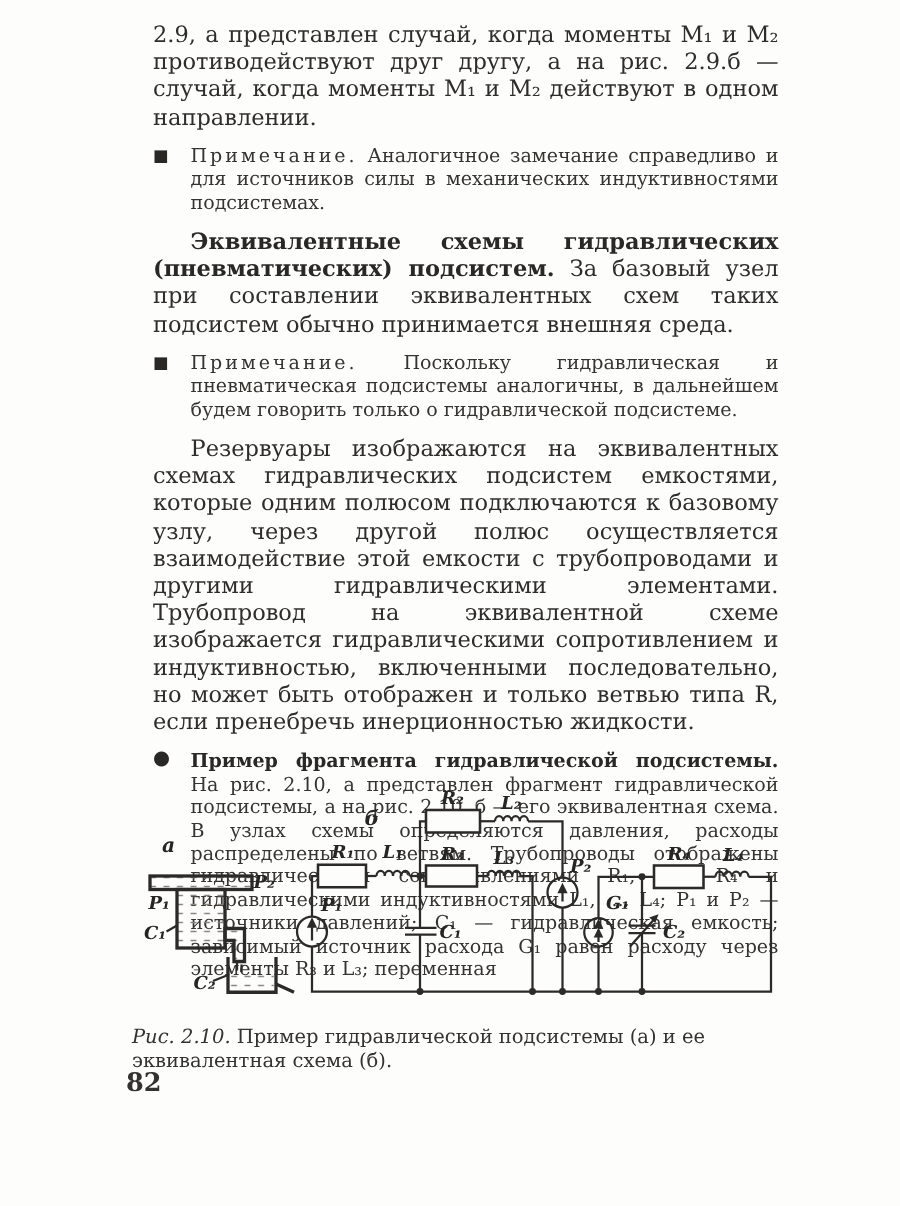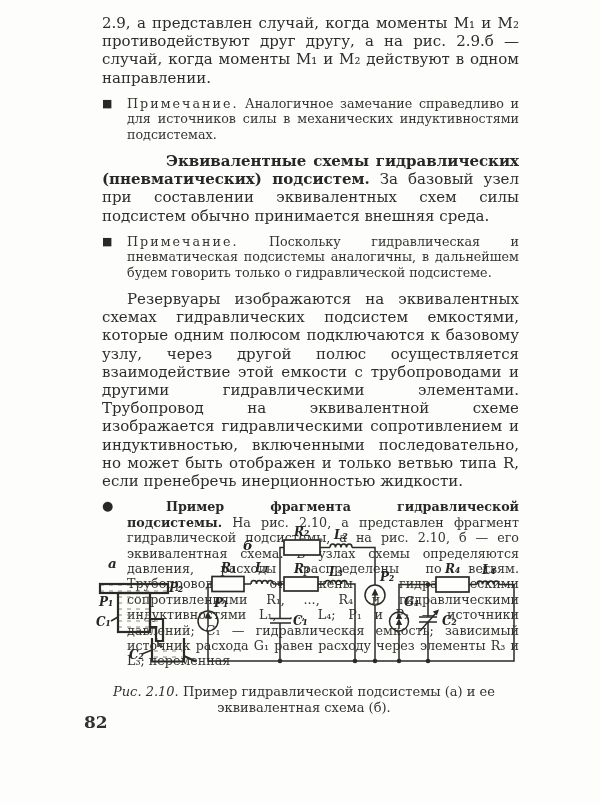--- a/index.html
+++ b/index.html
@@ -1,56 +1,56 @@
 <!DOCTYPE html>
 <html lang="ru"><head>
 <meta charset="utf-8">
 <style>
   html,body{margin:0;padding:0;}
   body{width:600px;height:804px;background:#ffffff;font-family:"DejaVu Serif",serif;}
   .page{position:relative;width:600px;height:804px;background:#fdfdfc;overflow:hidden;color:#2f2d2a;}
   .content{position:absolute;left:102px;top:14px;width:417px;}
   p.body{margin:0 0 9px;font-size:15px;line-height:18.2px;text-align:justify;}
   .indent{text-indent:25px;}
-  .lead{font-weight:700;color:#2a2825;margin-left:39px;}
+  .lead{font-weight:700;color:#2a2825;}
   .note{position:relative;margin:0 0 10px;padding-left:25px;font-size:12.7px;line-height:15.4px;text-align:justify;color:#36342f;}
   .note .marker{position:absolute;left:0;top:1px;font-size:11px;line-height:14px;color:#2a2825;}
   .note .marker.round{font-size:13px;top:0;}
   .note-label{letter-spacing:2px;}
   .example{margin-bottom:0;}
   .figure-svg{position:absolute;left:0;top:0;width:600px;height:804px;pointer-events:none;}
   .wire{fill:none;stroke:#2c2a27;stroke-width:1.5;}
   .thick{fill:none;stroke:#2c2a27;stroke-width:2.2;}
   .wfill{fill:url(#water);stroke:#2c2a27;stroke-width:2.2;}
   .box{fill:#fdfdfc;stroke:#2c2a27;stroke-width:1.7;}
   .dot{fill:#2c2a27;stroke:none;}
   .head{fill:#2c2a27;stroke:none;}
   .lbl{font:italic 700 12px "DejaVu Serif",serif;fill:#262523;}
   .lbl-big{font:italic 700 13.5px "DejaVu Serif",serif;fill:#262523;}
-  .caption{position:absolute;left:88px;top:684px;width:432px;text-align:center;font-size:13px;line-height:16px;color:#34322f;}
+  .caption{position:absolute;left:88px;top:684px;width:432px;font-size:13px;line-height:16px;color:#34322f;}
   .caption .it{font-style:italic;}
   .page-number{position:absolute;left:84px;top:712px;font-size:17px;font-weight:700;color:#34322f;}
 </style>
 </head>
 <body>
 
 <div class="page">
 
   <div class="content">
 
     <p class="body">2.9, а представлен случай, когда моменты M₁ и M₂ противодействуют друг другу, а на рис. 2.9.б — случай, когда моменты M₁ и M₂ действуют в одном направлении.</p>
 
     <div class="note">
       <span class="marker">■</span>
       <span class="note-label">Примечание.</span>
       <span>Аналогичное замечание справедливо и для источников силы в механических индуктивностями подсистемах.</span>
     </div>
 
     <p class="body indent">
-      <span class="lead">Эквивалентные схемы гидравлических (пневматических) подсистем.</span><span> За базовый узел при составлении эквивалентных схем силы подсистем обычно принимается внешняя среда.</span>
+      <span class="lead">Эквивалентные схемы гидравлических (пневматических) подсистем.</span><span> За базовый узел при составлении эквивалентных схем таких подсистем обычно принимается внешняя среда.</span>
     </p>
 
     <div class="note">
       <span class="marker">■</span>
       <span class="note-label">Примечание.</span>
       <span>Поскольку гидравлическая и пневматическая подсистемы аналогичны, в дальнейшем будем говорить только о гидравлической подсистеме.</span>
     </div>
 
     <p class="body indent">Резервуары изображаются на эквивалентных схемах гидравлических подсистем емкостями, которые одним полюсом подключаются к базовому узлу, через другой полюс осуществляется взаимодействие этой емкости с трубопроводами и другими гидравлическими элементами. Трубопровод на эквивалентной схеме изображается гидравлическими сопротивлением и индуктивностью, включенными последовательно, но может быть отображен и только ветвью типа R, если пренебречь инерционностью жидкости.</p>
 

